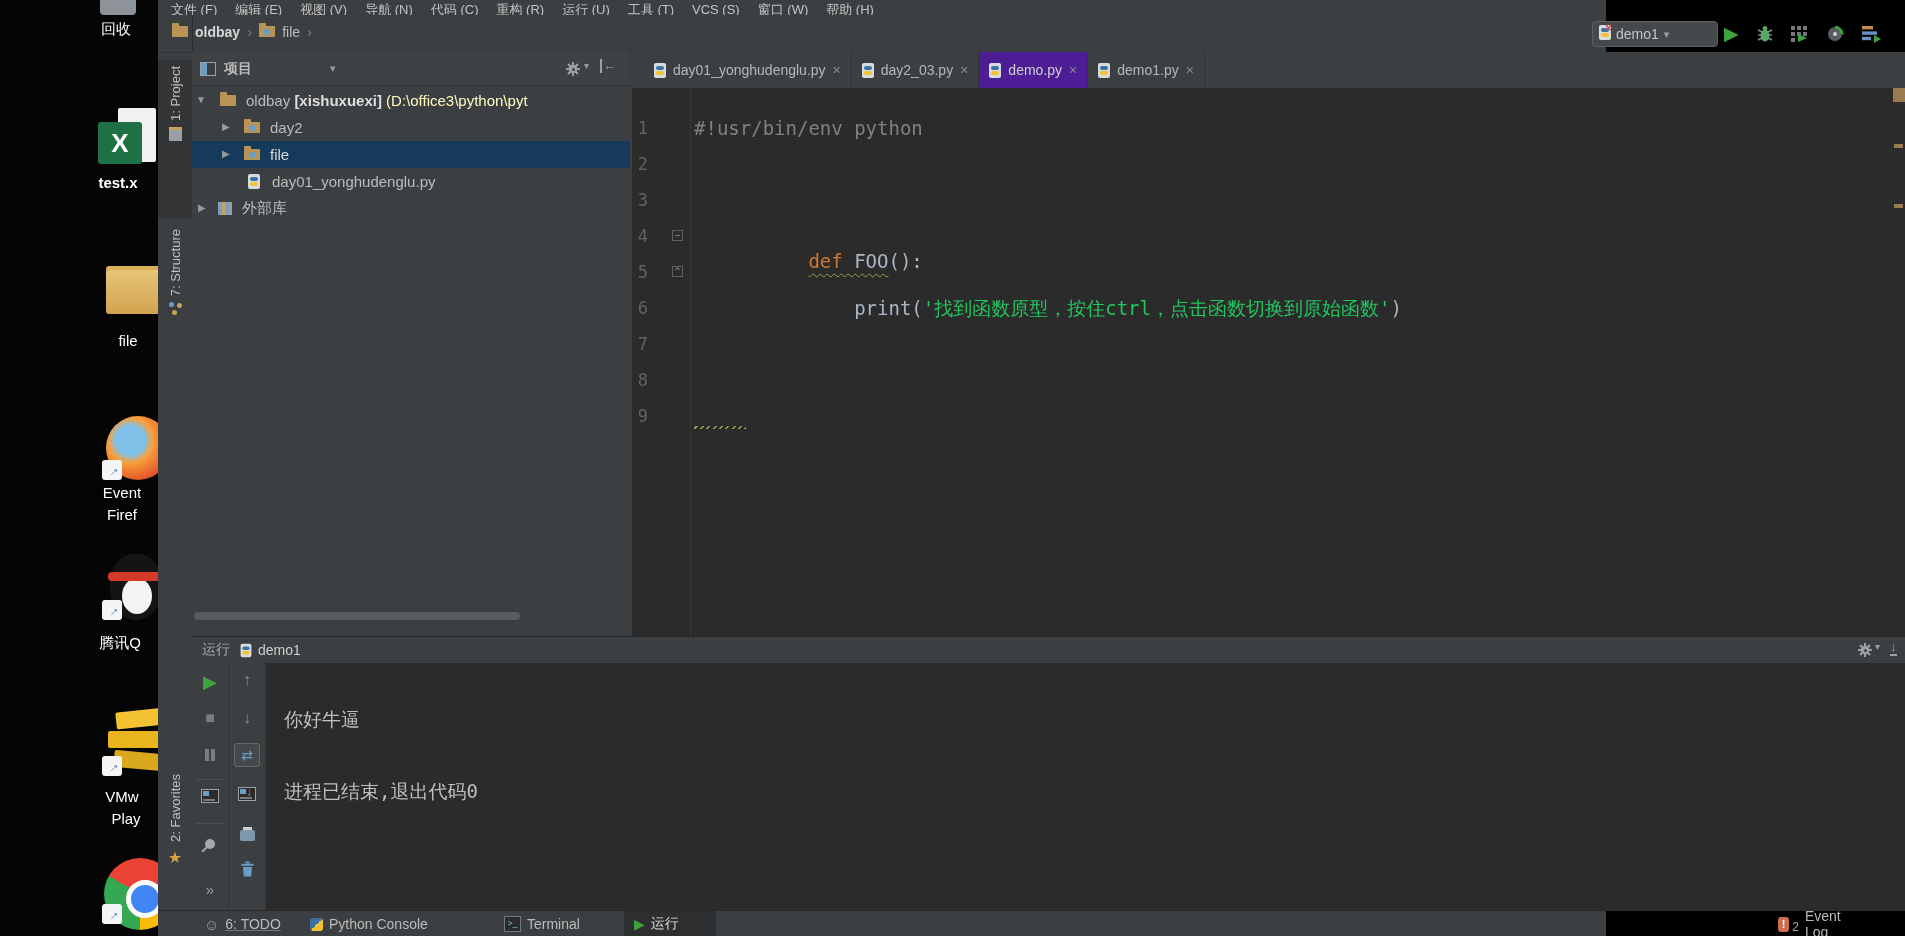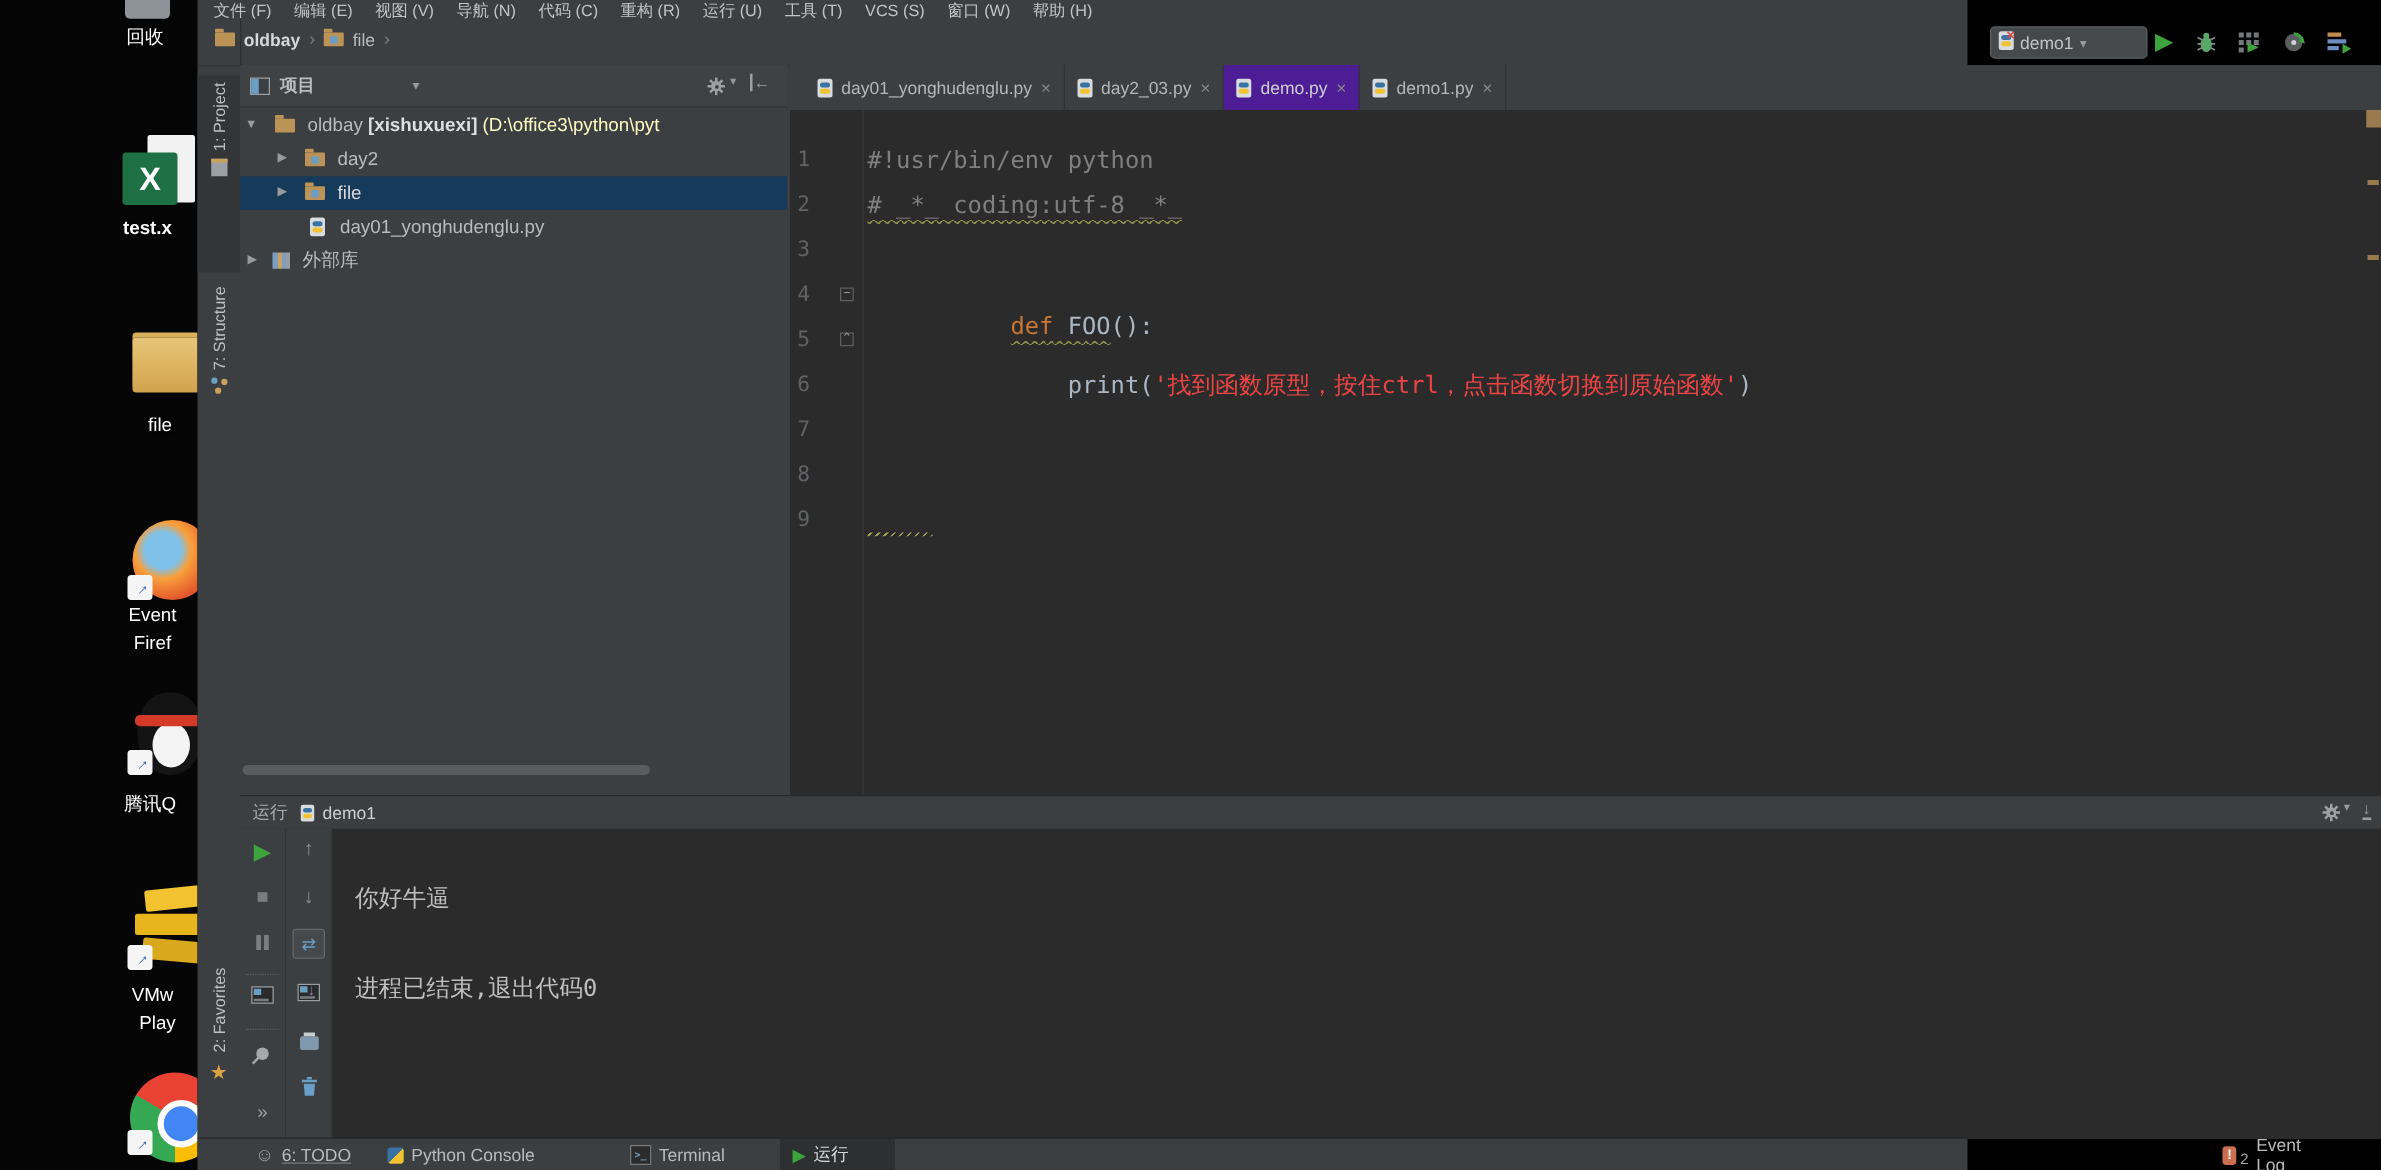--- a/index.html
+++ b/index.html
@@ -5,21 +5,21 @@
   html,body{margin:0;padding:0;background:#000;}
   .screen{position:relative;width:1905px;height:936px;overflow:hidden;background:#000;
           font-family:"Liberation Sans","DejaVu Sans",sans-serif;-webkit-font-smoothing:antialiased;}
   .abs{position:absolute;}
   
   .desktop{position:absolute;left:0;top:0;width:158px;height:936px;background:#050505;overflow:hidden;}
   .dlabel{position:absolute;color:#fff;font-size:15px;text-align:center;text-shadow:1px 1px 2px #000;white-space:nowrap;}
   .scut{position:absolute;width:20px;height:20px;background:#f5f5f5;border-radius:3px;display:flex;align-items:center;justify-content:center;}
   .scut span{color:#2f5fb3;font-size:13px;font-weight:bold;transform:rotate(-45deg);}
   
-  .ide{position:absolute;left:158px;top:0;width:1416px;height:936px;background:#3c3f41;color:#bbbbbb;}
+  .ide{position:absolute;left:158px;top:0;width:1416px;height:936px;background:#3c3f41;color:#bbbbbb;padding-left:32px;}
   .menubar{position:absolute;left:0;top:0;width:100%;height:15px;overflow:hidden;}
   .menubar span{display:inline-block;margin:-1px 9px 0 9px;font-size:13px;color:#c3c3c3;}
   .toolrow{position:absolute;left:0;top:15px;width:100%;height:37px;border-bottom:1px solid #323232;}
   .crumb{position:absolute;top:8px;display:flex;align-items:center;gap:7px;font-size:14px;}
   .chev{color:#7c7c7c;font-size:15px;}
   
   .folder{width:16px;height:11px;background:#BC9357;border-radius:1px;position:relative;display:inline-block;}
   .folder::before{content:"";position:absolute;top:-3px;left:0;width:7px;height:3px;background:#BC9357;border-radius:1px 1px 0 0;}
   .folder.src::after{content:"";position:absolute;left:5px;top:3px;width:6px;height:6px;background:#6A9EC5;border-radius:1px;}
   
@@ -50,21 +50,21 @@
   .tabbar{position:absolute;left:0;top:0;width:100%;height:36px;background:#3c3f41;border-bottom:1px solid #323232;display:flex;}
   .tab{height:36px;display:flex;align-items:center;gap:7px;padding:0 10px;font-size:14px;color:#b6b6b6;border-right:1px solid #323232;box-sizing:border-box;}
   .tab.active{background:#4c1d95;color:#cfcfcf;}
   .tclose{color:#868889;font-size:14px;}
   .ebody{position:absolute;left:0;top:36px;width:100%;height:548px;background:#2b2b2b;overflow:hidden;}
   .ln{position:absolute;left:0;width:16px;text-align:right;font:17px/36px "DejaVu Sans Mono",monospace;color:#606366;height:36px;}
   .gutline{position:absolute;left:58px;top:0;width:1px;height:548px;background:#37393B;}
   .cl{position:absolute;left:62px;height:36px;font:19px/36px "DejaVu Sans Mono",monospace;color:#A9B7C6;white-space:pre;text-align:center;}
   .cmt{color:#808080;}
   .kw{color:#CC7832;}
-  .str{color:#ef4444;}
+  .str{color:#22c55e;}
   .wavy{text-decoration:underline;text-decoration-style:wavy;text-decoration-color:#9C9C4E;text-decoration-thickness:1px;text-underline-offset:5px;}
   .zig{position:absolute;height:3px;background:repeating-linear-gradient(-45deg,#9C9C4E 0 1.5px,transparent 1.5px 4.5px);}
   .fold{position:absolute;width:11px;height:11px;border:1px solid #5e6163;background:#2b2b2b;color:#9da0a3;font:9px/9px "DejaVu Sans Mono",monospace;text-align:center;box-sizing:border-box;}
   .stripemark{position:absolute;background:#9A7B4F;}
   
   .rpanel{position:absolute;left:34px;top:636px;width:1713px;height:274px;background:#3c3f41;border-top:1px solid #292929;}
   .rhead{position:absolute;left:0;top:0;width:100%;height:26px;border-bottom:1px solid #323232;display:flex;align-items:center;font-size:14px;}
   .rcol{position:absolute;top:26px;width:36px;height:248px;border-right:1px solid #323232;background:#3c3f41;}
   .rcol .ic{position:absolute;left:0;width:36px;text-align:center;}
   .console{position:absolute;left:74px;top:26px;width:1639px;height:248px;background:#2b2b2b;}
@@ -307,21 +307,20 @@
         <div class="ln" style="top:94px;">3</div>
         <div class="ln" style="top:130px;">4</div>
         <div class="ln" style="top:166px;">5</div>
         <div class="ln" style="top:202px;">6</div>
         <div class="ln" style="top:238px;">7</div>
         <div class="ln" style="top:274px;">8</div>
         <div class="ln" style="top:310px;">9</div>
         <div class="fold" style="left:40px;top:142px;">−</div>
         <div class="fold" style="left:40px;top:178px;">^</div>
         <div class="cl cmt" style="top:22px;">#!usr/bin/env python</div>
-        <div class="cl cmt wavy" style="top:58px;"># _*_ coding:utf-8 _*_</div>
         <div class="cl" style="top:119px;">
           <span class="kw wavy">def</span><span class="wavy"> FOO</span><span>():</span>
         </div>
         <div class="cl" style="top:166px;">
           <span>    print</span><span>(</span><span class="str">'找到函数原型，按住ctrl，点击函数切换到原始函数'</span><span>)</span>
         </div>
         <div class="zig" style="left:62px;top:338px;width:52px;"></div>
         <div class="stripemark" style="left:1261px;top:0;width:12px;height:14px;"></div>
         <div class="stripemark" style="left:1262px;top:56px;width:9px;height:4px;"></div>
         <div class="stripemark" style="left:1262px;top:116px;width:9px;height:4px;"></div>

